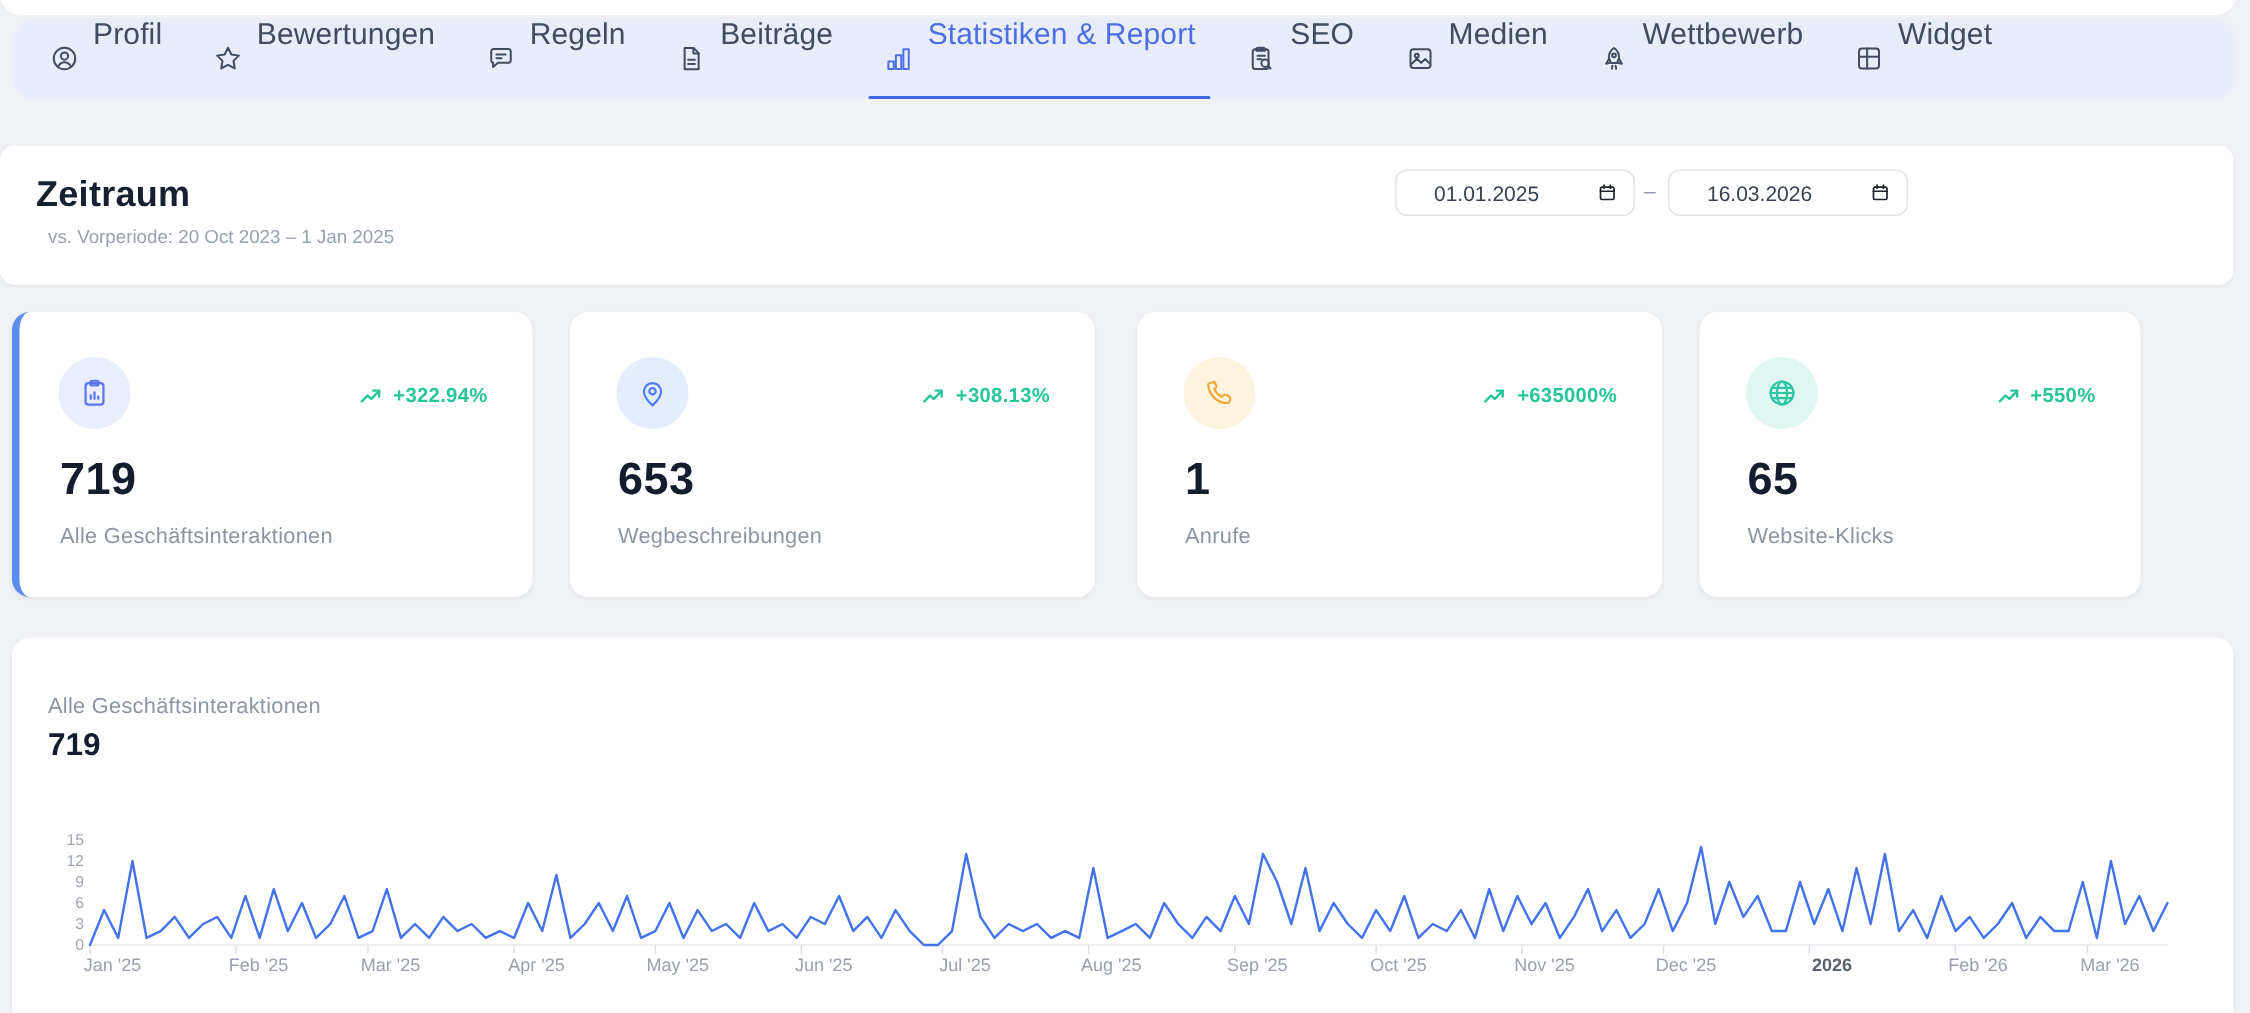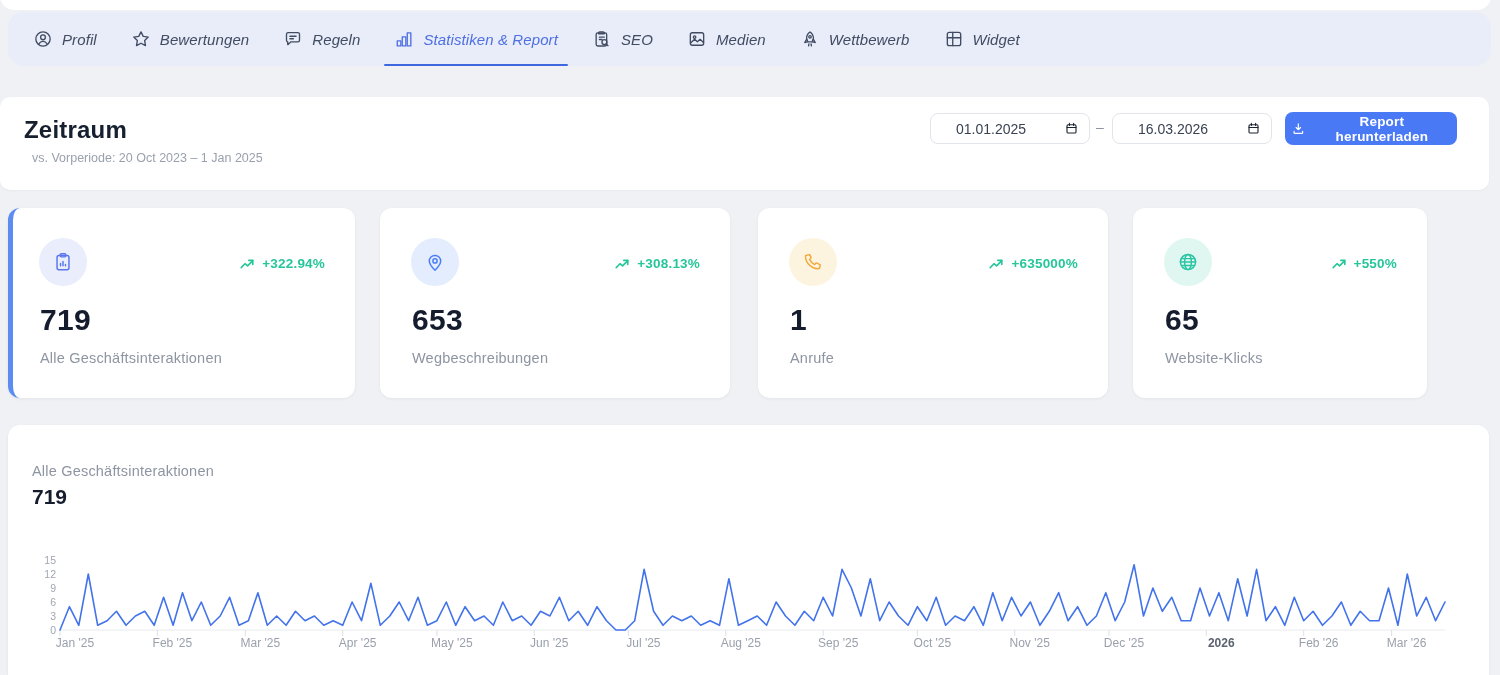--- a/index.html
+++ b/index.html
@@ -9,22 +9,22 @@
     font-family:"Liberation Sans","DejaVu Sans",sans-serif;
     -webkit-font-smoothing:antialiased;
   }
   .top-strip{position:absolute;left:0;top:-16px;width:1491px;height:26px;background:#ffffff;border-radius:0 0 14px 14px;}
   
   .nav{
     position:absolute;left:8px;top:12px;width:1483px;height:54px;
     background:#e8edf9;border-radius:16px;
     display:flex;align-items:center;padding:0 0 0 25px;box-sizing:border-box;gap:34px;
   }
-  .tab{position:relative;height:54px;display:flex;align-items:center;gap:9px;cursor:pointer;
-    color:#414b61;font-size:15px;letter-spacing:.1px;font-style:italic;}
+  .tab{position:relative;height:54px;display:flex;gap:9px;cursor:pointer;
+    color:#414b61;font-size:20px;letter-spacing:.1px;}
   .tab .ticon{display:flex;align-items:center;}
   .tab .ticon svg{width:20px;height:20px;display:block;}
   .tab.active{color:#4e6fe3;}
   .tab.active::after{content:"";position:absolute;left:-10px;right:-10px;bottom:0;height:2.5px;background:#3f68e0;border-radius:2px;}
   
   .period-panel{position:absolute;left:0;top:97px;width:1489px;height:93px;background:#fff;border-radius:10px;box-shadow:0 1px 2px rgba(34,48,73,.04);}
   .period-title{position:absolute;left:24px;top:19px;font-size:24px;font-weight:700;color:#16202f;letter-spacing:.2px;}
   .period-sub{position:absolute;left:32px;top:54px;font-size:12.5px;color:#99a1ad;}
   .date-field{position:absolute;top:16px;width:160px;height:31px;border:1px solid #e1e4e9;border-radius:8px;background:#fff;display:flex;align-items:center;padding:0 10px 0 12px;box-sizing:border-box;}
   .date-field input{border:0;outline:0;padding:0;flex:1;min-width:0;font-family:inherit;font-size:14px;color:#3a4252;background:transparent;margin-left:13px;}
@@ -83,20 +83,29 @@
     </div>
     <div class="tab">
       <span class="ticon">
         <svg fill="none" stroke="currentColor" stroke-linecap="round" stroke-linejoin="round" viewBox="0 0 24 24" stroke-width="1.6">
           <path d="M4.2 6.4a2 2 0 0 1 2-2h11.6a2 2 0 0 1 2 2v7a2 2 0 0 1-2 2H9.6l-3.9 3.4v-3.4h-.4a2 2 0 0 1-1.1-1.8z"></path>
           <path d="M8.3 8.7h7.4M8.3 11.7h4.2"></path>
         </svg>
       </span>
       <span>Regeln</span>
     </div>
+    <div class="tab">
+      <span class="ticon">
+        <svg fill="none" stroke="currentColor" stroke-linecap="round" stroke-linejoin="round" viewBox="0 0 24 24" stroke-width="1.6">
+          <path d="M6.5 3.5h7.2l4 4.2v12.8H6.5z"></path>
+          <path d="M13.5 3.5v4.4h4.2M9.3 13h5.4M9.3 16.4h5.4"></path>
+        </svg>
+      </span>
+      <span>Beiträge</span>
+    </div>
     <div class="tab active">
       <span class="ticon">
         <svg fill="none" stroke="currentColor" stroke-linecap="round" stroke-linejoin="round" viewBox="0 0 24 24" stroke-width="1.6">
           <rect x="3.9" y="14.3" width="4.3" height="6"></rect>
           <rect x="9.9" y="9.4" width="4.3" height="10.9"></rect>
           <rect x="15.9" y="4.6" width="4.3" height="15.7"></rect>
         </svg>
       </span>
       <span>Statistiken &amp; Report</span>
     </div>
@@ -154,27 +163,20 @@
       </svg>
   </div>
   <div class="date-dash">–</div>
   <div class="date-field df-to">
     <input readonly="" value="16.03.2026" style="">
     <svg viewBox="0 0 24 24" fill="none" stroke="currentColor" stroke-width="1.8" stroke-linecap="round">
         <rect x="4.8" y="6" width="14.4" height="13.2" rx="1.8"></rect>
         <path d="M4.8 10.4h14.4M8.6 3.8v3.4M15.4 3.8v3.4"></path>
       </svg>
   </div>
-  <button class="dl-btn">
-    <svg viewBox="0 0 24 24" fill="none" stroke="currentColor" stroke-width="1.9" stroke-linecap="round" stroke-linejoin="round">
-        <path d="M12 4.5v9.2M8.4 10.4l3.6 3.6 3.6-3.6"></path>
-        <path d="M5 16.5v2.3a1.2 1.2 0 0 0 1.2 1.2h11.6a1.2 1.2 0 0 0 1.2-1.2v-2.3"></path>
-      </svg>
-    <span>Report herunterladen</span>
-  </button>
 </section>
 
 <div id="cards">
     <div class="card selected" style="left: 8px; width: 347px;">
       <div class="icirc" style="background: rgb(233, 237, 252); color: rgb(91, 118, 236);">
         <svg fill="none" stroke="currentColor" stroke-linecap="round" stroke-linejoin="round" viewBox="0 0 24 24" stroke-width="1.6">
           <rect x="5.5" y="4.8" width="13" height="15.6" rx="2.1"></rect>
           <rect x="9" y="3.1" width="6" height="3.3" rx="1.1"></rect>
           <path d="M9.3 16.2v-2.5M12 16.2v-4.7M14.7 16.2v-1.5"></path>
         </svg>

